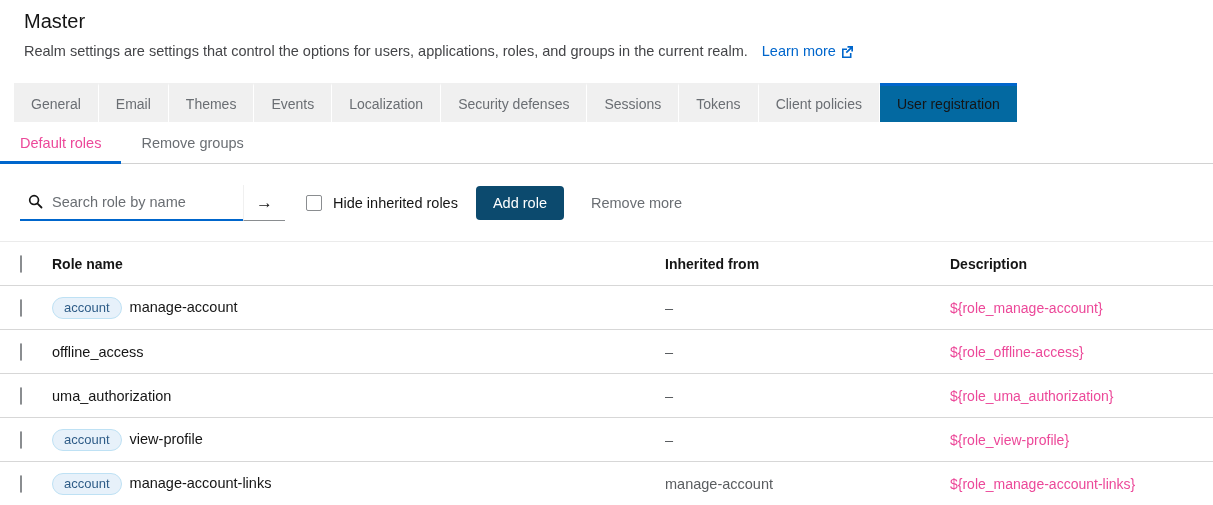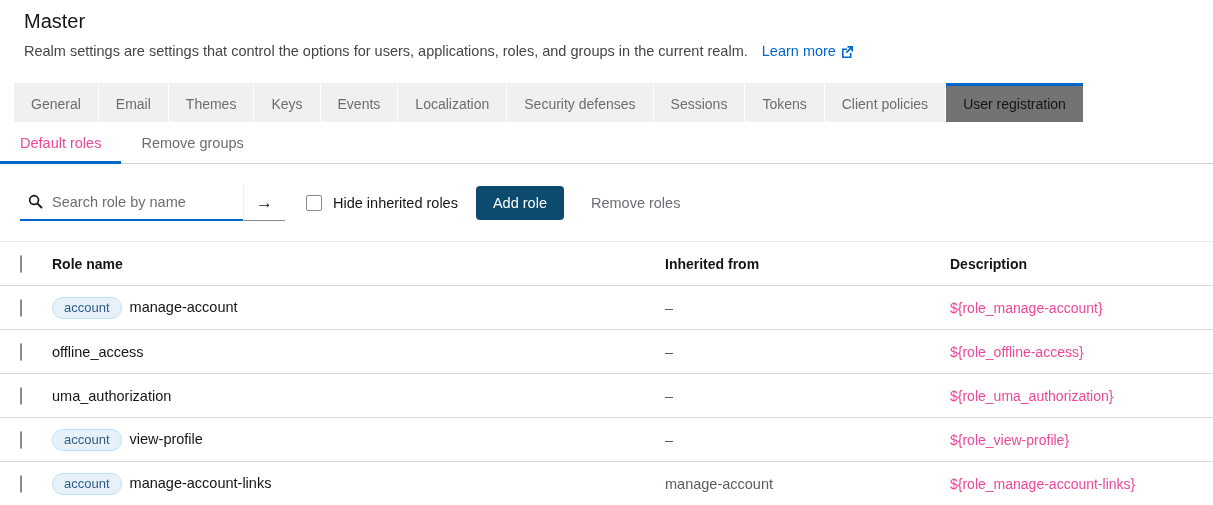--- a/index.html
+++ b/index.html
@@ -20,21 +20,21 @@
 
   
   .tabs { display:flex; margin:22px 0 0 14px; align-items:flex-end; }
   .tab {
     background:#f0f0f0; color:#6a6e73; padding:10px 17px 10px 17px;
     border-top:3px solid transparent; border-right:1px solid #ffffff;
     cursor:pointer; white-space:nowrap; font-size:14px; line-height:16px;
   }
   .tab:last-child { border-right:none; }
   .tab.active {
-    background:#737373; color:#151515; border-top:3px solid #0066cc;
+    background:#0369a1; color:#151515; border-top:3px solid #0066cc;
   }
 
   
   .subtabs { display:flex; border-bottom:1px solid #d2d2d2; }
   .subtab {
     padding:13px 20px 10px 20px; color:#6a6e73; cursor:pointer;
     border-bottom:3px solid transparent; margin-bottom:-1px; font-size:14.5px;
   }
   .subtab.active { color:#ec4899; border-bottom:3px solid #0066cc; }
 
@@ -94,21 +94,20 @@
             <path d="M1 3.5h5v1.6H2.6v6.3h6.3V8h1.6v5H1z" fill="#0066cc"></path>
             <path d="M6.5 1H12v5.5h-1.7V3.9L5.9 8.3 4.7 7.1l4.4-4.4H6.5z" fill="#0066cc"></path>
           </svg></span></a>
   </div>
 </div>
 
 <div class="tabs">
   <div class="tab">General</div>
   <div class="tab">Email</div>
   <div class="tab">Themes</div>
-  <div class="tab">Keys</div>
   <div class="tab">Events</div>
   <div class="tab">Localization</div>
   <div class="tab">Security defenses</div>
   <div class="tab">Sessions</div>
   <div class="tab">Tokens</div>
   <div class="tab">Client policies</div>
   <div class="tab active">User registration</div>
 </div>
 
 <div class="subtabs">
@@ -129,21 +128,21 @@
     </div>
     <button class="search-submit">→</button>
   </div>
 
   <div class="hide-inherited">
     <span class="checkbox"></span>
     <label>Hide inherited roles</label>
   </div>
 
   <button class="btn-primary">Add role</button>
-  <button class="btn-link-disabled">Remove roles</button>
+  <button class="btn-link-disabled">Remove more</button>
 </div>
 
 <table class="roles">
   <colgroup>
       <col class="c-check">
       <col class="c-role">
       <col class="c-inherited">
       <col>
     </colgroup>
   <thead>

